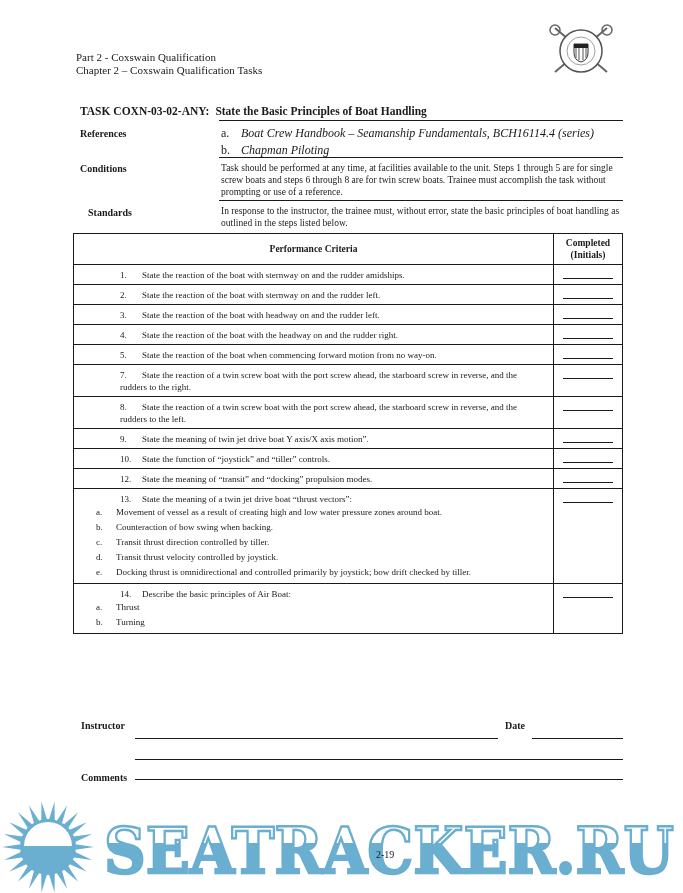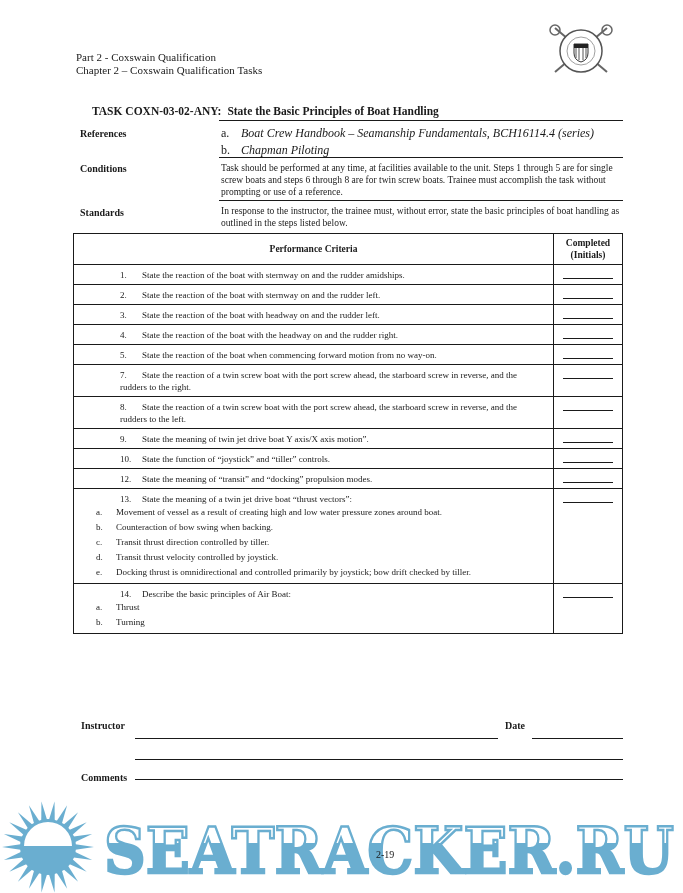--- a/index.html
+++ b/index.html
@@ -1,20 +1,20 @@
 <!DOCTYPE html>
 <html><head>
 <meta charset="utf-8">
 <style>
   html, body { margin:0; padding:0; background:#ffffff; }
   body { width:683px; height:893px; position:relative; overflow:hidden; font-family:"Liberation Serif", "DejaVu Serif", serif; color:#1a1a1a; }
   .abs { position:absolute; }
   .hdr-line { font-size:11px; line-height:13px; }
   .seal { left:543px; top:20px; width:76px; height:58px; }
-  .task-title { left:92px; top:105px; font-size:11.5px; font-weight:bold;text-align:center; }
+  .task-title { left:80px; top:105px; font-size:11.5px; font-weight:bold;text-align:center; }
   .task-title .gap { display:inline-block; width:6px; }
   .label { font-size:10px; font-weight:bold; }
   .rule { position:absolute; height:1px; background:#1a1a1a; }
   .ref-item { font-size:12px; font-style:italic; }
   .ref-letter { font-style:normal; display:inline-block; width:20px; }
   .para { font-size:9.5px; line-height:12px; }
   table.pc { position:absolute; left:73px; top:233px; width:550px; border-collapse:collapse; font-size:9px; }
   table.pc td, table.pc th { border:1px solid #1a1a1a; padding:0; vertical-align:top; }
   table.pc th { font-weight:bold; height:30px; vertical-align:middle; text-align:center; font-size:9.5px; }
   table.pc th.comp { width:68px; line-height:12px; }
@@ -57,21 +57,21 @@
 <div class="abs label" style="left:80px;top:128px;">References</div>
 <div class="rule" style="left:219px;top:120px;width:404px;"></div>
 <div class="abs ref-item" style="left:221px;top:126px;"><span class="ref-letter">a.</span><span>Boat Crew Handbook – Seamanship Fundamentals, BCH16114.4 (series)</span></div>
 <div class="abs ref-item" style="left:221px;top:143px;"><span class="ref-letter">b.</span><span>Chapman Piloting</span></div>
 <div class="rule" style="left:219px;top:157px;width:404px;"></div>
 
 <div class="abs label" style="left:80px;top:163px;">Conditions</div>
 <div class="abs para" style="left:221px;top:162px;width:400px;">Task should be performed at any time, at facilities available to the unit.  Steps 1 through 5 are for single screw boats and steps 6 through 8 are for twin screw boats.  Trainee must accomplish the task without prompting or use of a reference.</div>
 <div class="rule" style="left:219px;top:200px;width:404px;"></div>
 
-<div class="abs label" style="left:80px;top:207px;">Standards</div>
+<div class="abs label" style="left:88px;top:207px;">Standards</div>
 <div class="abs para" style="left:221px;top:205px;width:400px;">In response to the instructor, the trainee must, without error, state the basic principles of boat handling as outlined in the steps listed below.</div>
 
 <table class="pc">
   <thead>
     <tr>
       <th>Performance Criteria</th>
       <th class="comp">
         <div>Completed</div>
         <div>(Initials)</div>
       </th>

